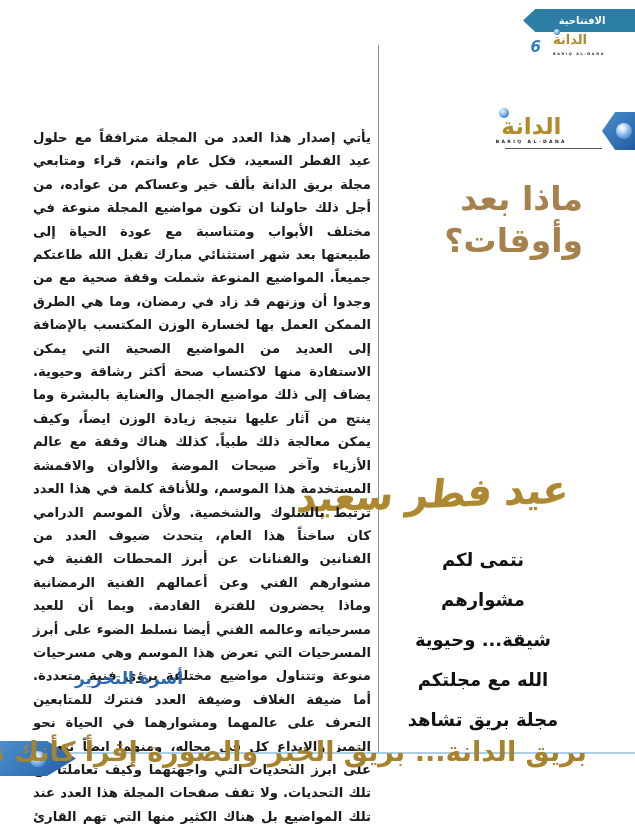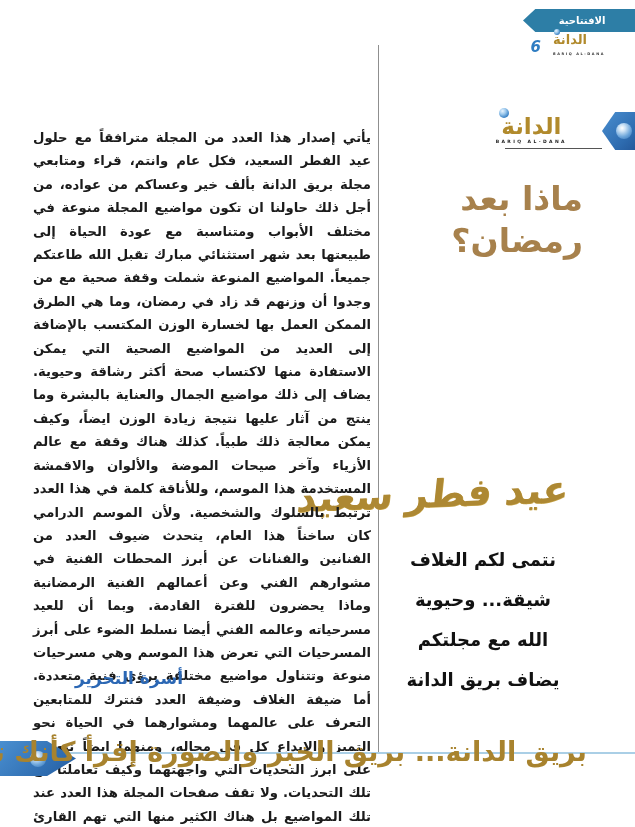--- a/index.html
+++ b/index.html
@@ -106,30 +106,30 @@
     <div class="logo-sub">BARIQ AL-DANA</div>
   </div>
   <div class="brand-rule"></div>
 
   <div class="marker marker-left">
     <span class="sphere"></span>
   </div>
 
   <div class="article-title">
     <div>ماذا بعد</div>
-    <div>رمضان؟</div>
+    <div>وأوقات؟</div>
   </div>
 
   <div class="calligraphy">عيد فطر سعيد</div>
 
   <div class="sidebar-message">
-    <div>نتمى لكم الغلاف</div>
+    <div>نتمى لكم مشوارهم</div>
     <div>شيقة... وحيوية</div>
     <div>الله مع مجلتكم</div>
-    <div>يضاف بريق الدانة</div>
+    <div>مجلة بريق تشاهد</div>
   </div>
 
   <div class="article-body">يأتي إصدار هذا العدد من المجلة مترافقاً مع حلول عيد الفطر السعيد، فكل عام وانتم، قراء ومتابعي مجلة بريق الدانة بألف خير وعساكم من عواده، من أجل ذلك حاولنا ان تكون مواضيع المجلة منوعة في مختلف الأبواب ومتناسبة مع عودة الحياة إلى طبيعتها بعد شهر استثنائي مبارك تقبل الله طاعتكم جميعاً. المواضيع المنوعة شملت وقفة صحية مع من وجدوا أن وزنهم قد زاد في رمضان، وما هي الطرق الممكن العمل بها لخسارة الوزن المكتسب بالإضافة إلى العديد من المواضيع الصحية التي يمكن الاستفادة منها لاكتساب صحة أكثر رشاقة وحيوية. يضاف إلى ذلك مواضيع الجمال والعناية بالبشرة وما ينتج من آثار عليها نتيجة زيادة الوزن ايضاً، وكيف يمكن معالجة ذلك طبياً. كذلك هناك وقفة مع عالم الأزياء وآخر صيحات الموضة والألوان والاقمشة المستخدمة هذا الموسم، وللأناقة كلمة في هذا العدد ترتبط بالسلوك والشخصية. ولأن الموسم الدرامي كان ساخناً هذا العام، يتحدث ضيوف العدد من الفنانين والفنانات عن أبرز المحطات الفنية في مشوارهم الفني وعن أعمالهم الفنية الرمضانية وماذا يحضرون للفترة القادمة. وبما أن للعيد مسرحياته وعالمه الفني أيضا نسلط الضوء على أبرز المسرحيات التي تعرض هذا الموسم وهي مسرحيات منوعة وتتناول مواضيع مختلفة برؤى فنية متعددة. أما ضيفة الغلاف وضيفة العدد فنترك للمتابعين التعرف على عالمهما ومشوارهما في الحياة نحو التميز والإبداع كل في مجاله، ومنهما ايضاً نتعرف على ابرز التحديات التي واجهتهما وكيف تعاملتا مع تلك التحديات. ولا تقف صفحات المجلة هذا العدد عند تلك المواضيع بل هناك الكثير منها التي تهم القارئ والمتابع، سواء في الثقافة، الأسرة، السيارات، الأبراج، التسالي، والطبخ، وغير ذلك..</div>
 
   <div class="signature">أسرة التحرير</div>
 
   <div class="footer-rule"></div>
   <div class="marker marker-right">
     <span class="sphere"></span>
   </div>

